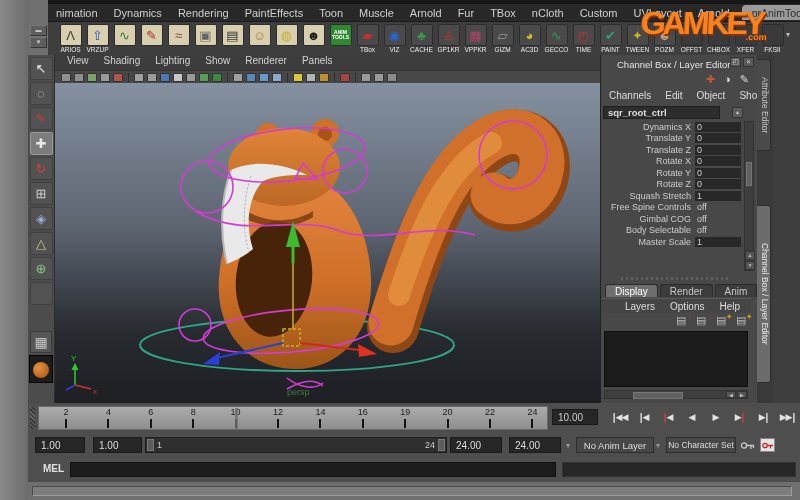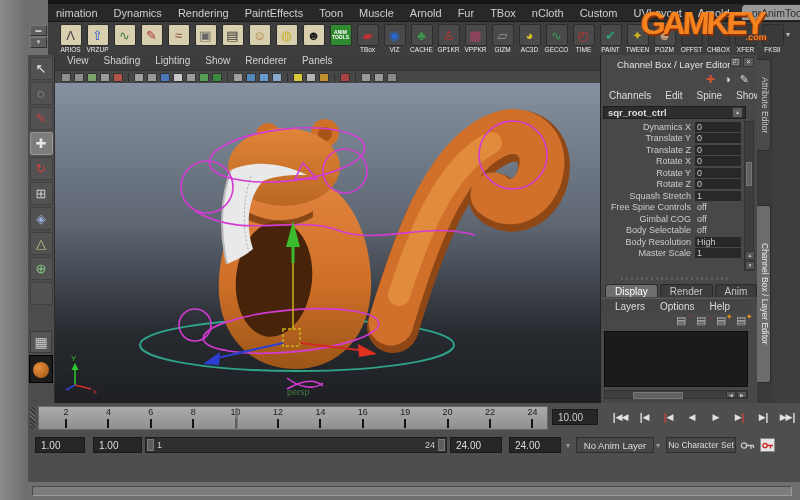--- a/index.html
+++ b/index.html
@@ -53,21 +53,21 @@
                border-left:1px solid #222;box-sizing:border-box;z-index:3;}
   .cb-title{position:absolute;left:0;top:2px;width:100%;height:14px;display:flex;align-items:center;
             font-size:9.5px;color:#e2e2e2;padding-left:16px;box-sizing:border-box;}
   .wbtns{position:absolute;right:3px;top:2px;display:flex;gap:2px;}
   .wbtn{width:11px;height:10px;background:#5a5a5a;border:1px solid #333;color:#ddd;font-size:7px;
         line-height:8px;text-align:center;box-sizing:border-box;}
   .cb-tools{position:absolute;right:8px;top:17px;display:flex;gap:9px;align-items:center;height:14px;}
   .cb-tool{font-size:11px;line-height:12px;}
   .cb-menu{position:absolute;left:8px;top:33px;display:flex;gap:14px;height:14px;align-items:center;}
   .cb-menu-item{font-size:10px;color:#ddd;}
-  .cb-object{position:absolute;left:2px;top:51px;width:143px;height:13px;background:#2d2d2d;
+  .cb-object{position:absolute;left:2px;top:51px;width:117px;height:13px;background:#2d2d2d;
              border:1px solid #1f1f1f;display:flex;align-items:center;padding-left:4px;font-size:9.5px;
              font-weight:bold;color:#ddd;box-sizing:border-box;}
   .cb-collapse{position:absolute;right:14px;top:52px;width:11px;height:11px;background:#5d5d5d;
                border:1px solid #333;color:#ccc;font-size:6px;line-height:9px;text-align:center;box-sizing:border-box;}
   .cb-rows{position:absolute;left:2px;top:66px;width:140px;}
   .cb-row{display:flex;height:11.5px;align-items:center;font-size:9px;color:#cccccc;}
   .cb-label{width:88px;text-align:right;padding-right:4px;white-space:nowrap;flex:none;}
   .cb-val{width:46px;height:10px;background:#282828;font-size:9px;color:#ccc;padding-left:2px;
           line-height:10.5px;box-sizing:border-box;overflow:hidden;}
   .cb-val.plain{background:transparent;}
@@ -77,21 +77,21 @@
             border:1px solid #777;box-sizing:border-box;}
   .cb-arrow{position:absolute;left:0;width:10px;height:9px;background:#555;border:1px solid #333;
             color:#bbb;font-size:5px;line-height:7px;text-align:center;box-sizing:border-box;}
   .splitter{position:absolute;left:20px;top:222px;width:110px;height:3px;
             background:repeating-linear-gradient(90deg,#5e5e5e 0 2px,transparent 2px 5px);}
   .le-tabs{position:absolute;left:4px;top:229px;display:flex;}
   .le-tab{padding:1px 9px 0;font-size:10px;color:#c6c6c6;background:#3c3c3c;border:1px solid #2a2a2a;
           border-bottom:none;border-radius:3px 3px 0 0;margin-right:2px;height:13px;box-sizing:border-box;}
   .le-tab.active{background:#6e6e6e;color:#fff;}
   .le-menu{position:absolute;left:0;top:243px;width:150px;height:15px;background:#454545;display:flex;
-           gap:15px;padding-left:14px;align-items:center;border-top:1px solid #5a5a5a;box-sizing:border-box;}
+           gap:15px;padding-left:24px;align-items:center;border-top:1px solid #5a5a5a;box-sizing:border-box;}
   .le-menu-item{font-size:10px;color:#ddd;}
   .le-icons{position:absolute;right:8px;top:259px;display:flex;gap:7px;height:15px;}
   .le-icon{position:relative;width:13px;height:13px;font-size:11px;color:#b5b5b5;line-height:13px;}
   .le-acc{position:absolute;right:-3px;top:-4px;font-size:7px;font-weight:bold;}
   .le-list{position:absolute;left:3px;top:276px;width:144px;height:56px;background:#1b1b1b;
            border:1px solid #0e0e0e;box-sizing:border-box;}
   .le-hscroll{position:absolute;left:3px;top:335px;width:144px;height:9px;background:#3e3e3e;
               border:1px solid #333;box-sizing:border-box;}
   .le-hthumb{position:absolute;left:28px;top:1px;width:48px;height:5px;background:#616161;border:1px solid #777;}
   .le-harrow{position:absolute;top:0;width:10px;height:7px;background:#555;border:1px solid #333;color:#bbb;
@@ -415,21 +415,21 @@
         <div class="wbtn">×</div>
       </div>
     <div class="cb-tools" id="cbtools">
         <div class="cb-tool" style="color: rgb(204, 85, 51);">✚</div>
         <div class="cb-tool" style="color: rgb(216, 216, 216);">◑</div>
         <div class="cb-tool" style="color: rgb(216, 216, 216);">✎</div>
       </div>
     <div class="cb-menu" id="cbmenu">
         <div class="cb-menu-item">Channels</div>
         <div class="cb-menu-item">Edit</div>
-        <div class="cb-menu-item">Spine</div>
+        <div class="cb-menu-item">Object</div>
         <div class="cb-menu-item">Show</div>
       </div>
     <div class="cb-object">sqr_root_ctrl</div>
     <div class="cb-collapse">▴</div>
     <div class="cb-rows" id="cbrows">
         <div class="cb-row">
           <div class="cb-label">Dynamics X</div>
           <div class="cb-val">0</div>
         </div>
         <div class="cb-row">
@@ -460,24 +460,20 @@
           <div class="cb-label">Free Spine Controls</div>
           <div class="cb-val plain">off</div>
         </div>
         <div class="cb-row">
           <div class="cb-label">Gimbal COG</div>
           <div class="cb-val plain">off</div>
         </div>
         <div class="cb-row">
           <div class="cb-label">Body Selectable</div>
           <div class="cb-val plain">off</div>
-        </div>
-        <div class="cb-row">
-          <div class="cb-label">Body Resolution</div>
-          <div class="cb-val">High</div>
         </div>
         <div class="cb-row">
           <div class="cb-label">Master Scale</div>
           <div class="cb-val">1</div>
         </div>
       </div>
     <div class="cb-vscroll">
       <div class="cb-thumb"></div>
       <div class="cb-arrow" style="top:129px;">▲</div>
       <div class="cb-arrow" style="top:139px;">▼</div>
@@ -623,17 +619,22 @@
       </svg>
       <div class="autokey">
         <svg width="12" height="9">
           <circle cx="3" cy="4.5" r="2.2" fill="none" stroke="#cc2222" stroke-width="1.3"></circle>
           <path d="M5.5 4.5 H11 M8.5 4.5 V7.5" stroke="#cc2222" stroke-width="1.3" fill="none"></path>
         </svg>
       </div>
     </div>
   </div>
 
+  <div class="mel-row">
+    <div class="mel-label">MEL</div>
+    <div class="mel-input"></div>
+    <div class="mel-result"></div>
+  </div>
 
   <div class="help-row">
     <div class="help-inset"></div>
   </div>
 </div>
 
 </body></html>

